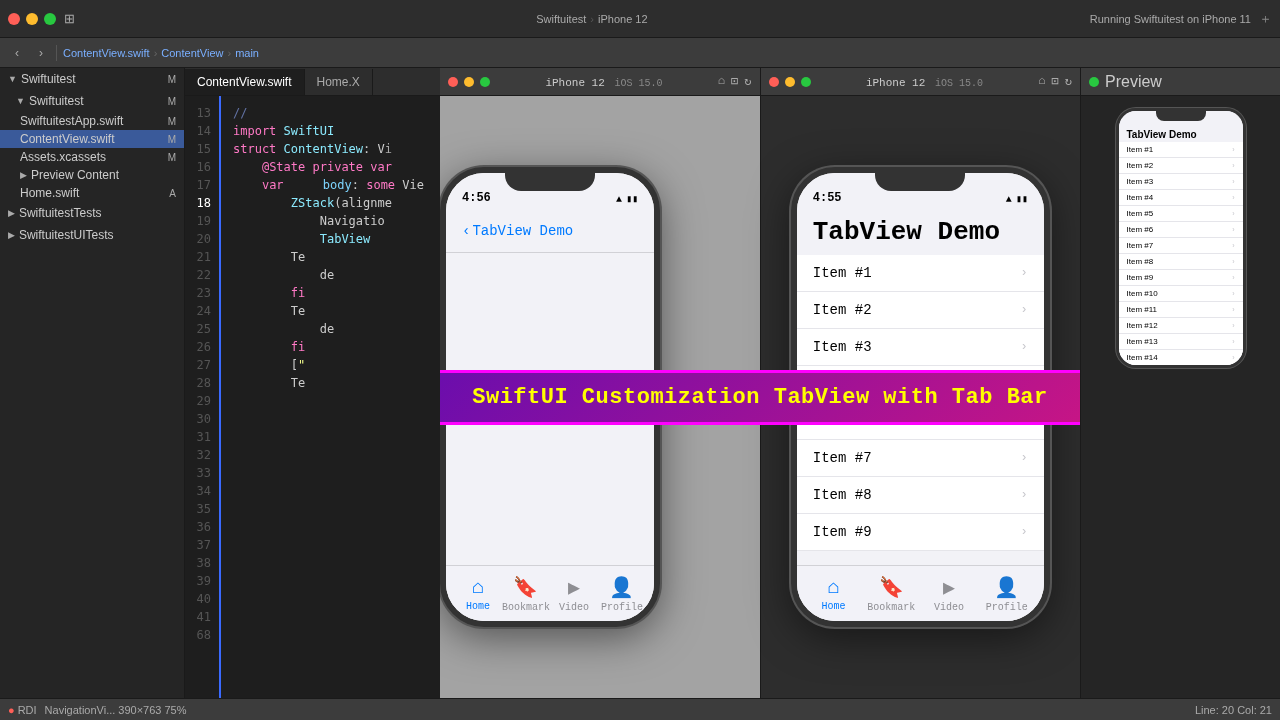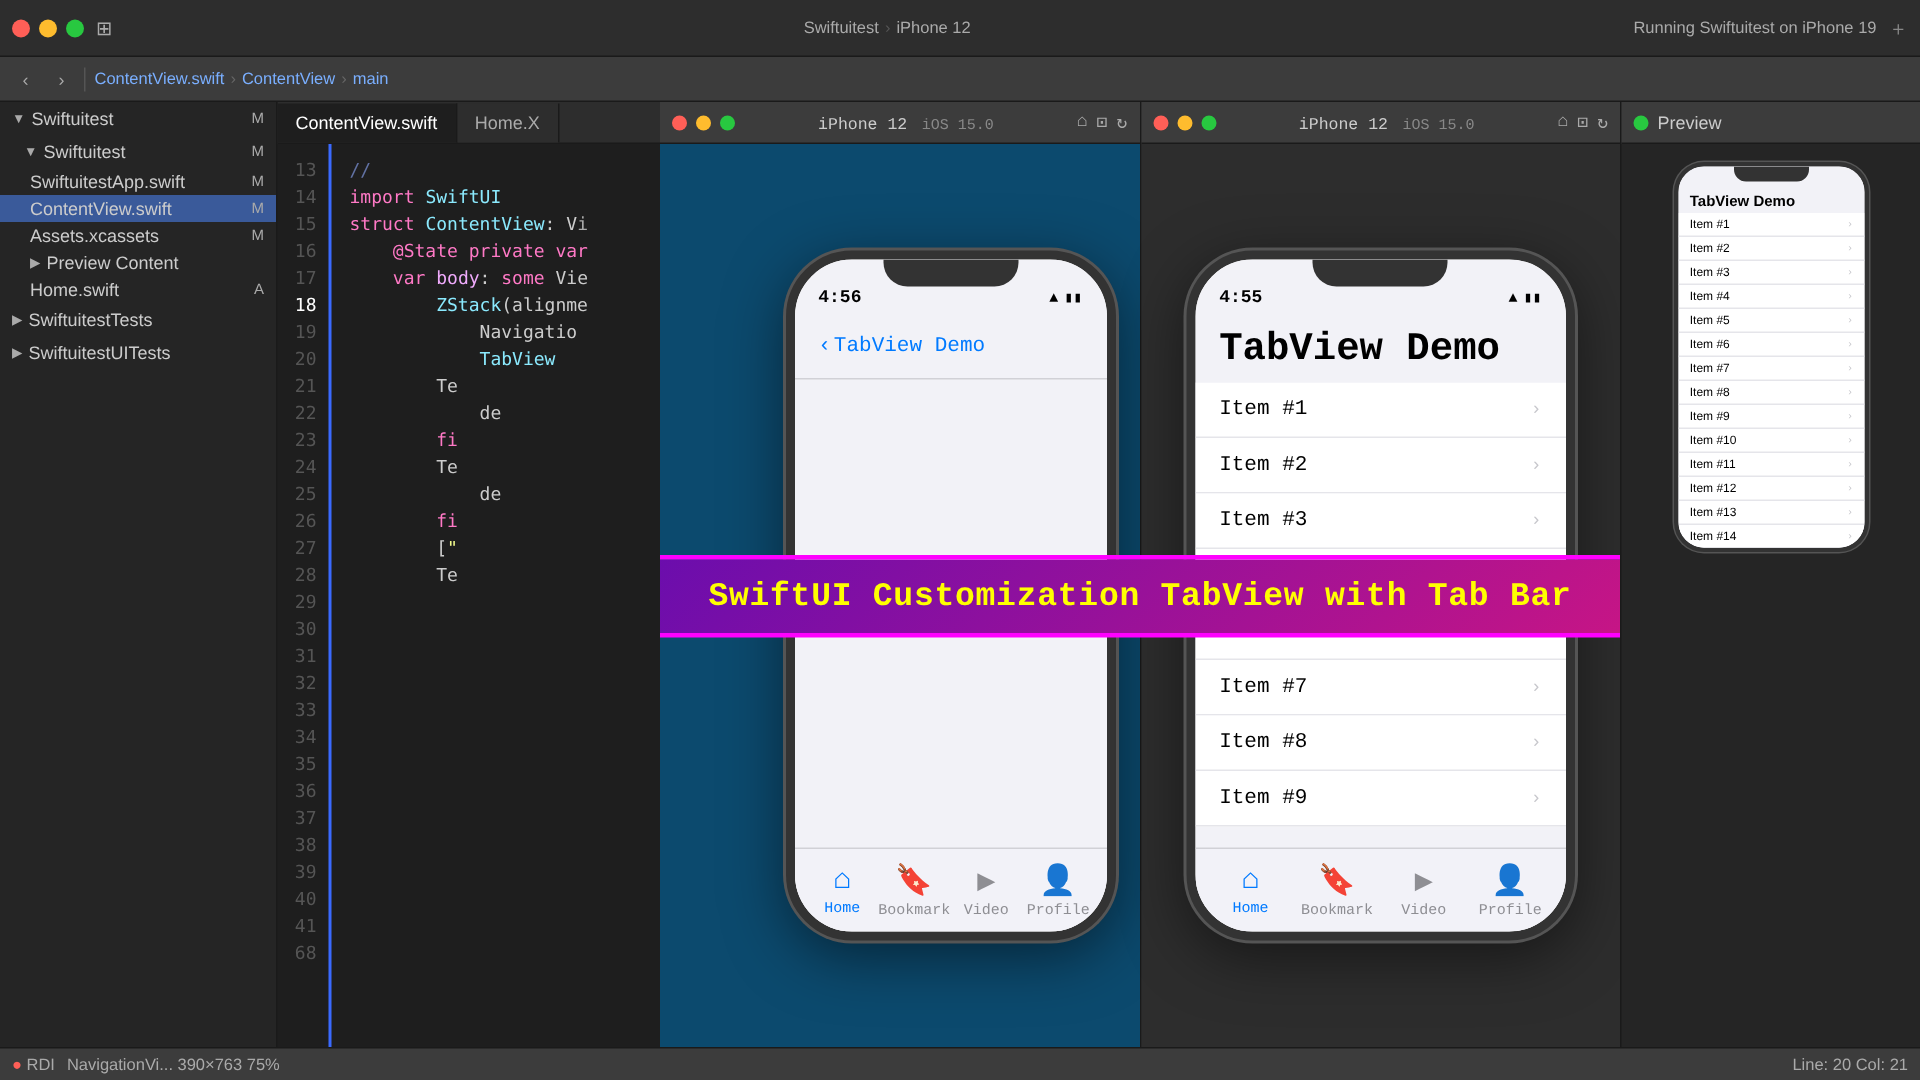--- a/index.html
+++ b/index.html
@@ -184,21 +184,21 @@
       font-family: 'SF Mono', Menlo, monospace;
       line-height: 18px;
       color: #ccc;
       overflow: hidden;
     }
     .code-line { white-space: pre; }
     .kw { color: #ff79c6; }
     .type { color: #8be9fd; }
     .str { color: #f1fa8c; }
     .comment { color: #6272a4; }
-    .func-name { color: #f0abfc; }
+    .func-name { color: #7dd3fc; margin-left: 32px; }
     .highlight-line { background: #2c4880; }
 
     
     .simulator-area {
       width: 640px;
       background: #2d2d2d;
       display: flex;
       flex-direction: column;
       flex-shrink: 0;
       font-family: Liberation Mono, monospace;
@@ -355,21 +355,21 @@
       gap: 6px;
       border-bottom: 1px solid #1a1a1a;
     }
     .preview-dot {
       width: 10px; height: 10px;
       border-radius: 50%;
       background: #28c840;
     }
     .preview-label {
       color: #ccc;
-      font-size: 12px;
+      font-size: 16px;
     }
     .preview-phone {
       margin: 12px auto;
       width: 130px;
       height: 260px;
       background: #f2f2f7;
       border-radius: 20px;
       border: 3px solid #333;
       overflow: hidden;
       box-shadow: 0 0 0 1px #555;
@@ -477,21 +477,21 @@
   </div>
   <div style="width:30px;display:flex;gap:4px">
     <span style="color:#aaa;font-size:13px">⊞</span>
   </div>
   <div class="top-bar-center">
     <span style="color:#aaa;font-size:11px">Swiftuitest</span>
     <span style="color:#555;font-size:11px">›</span>
     <span style="color:#aaa;font-size:11px">iPhone 12</span>
   </div>
   <div class="top-bar-right">
-    <span class="run-status">Running Swiftuitest on iPhone 19</span>
+    <span class="run-status">Running Swiftuitest on iPhone 11</span>
     <span style="color:#888;font-size:13px">＋</span>
   </div>
 </div>
 
 <div class="toolbar">
   <div class="toolbar-icon">‹</div>
   <div class="toolbar-icon">›</div>
   <div class="toolbar-sep"></div>
   <div class="breadcrumb">
     <span>ContentView.swift</span>
@@ -635,21 +635,21 @@
             <div style="flex:1;text-align:center">
               <span class="sim-title">iPhone 12</span>
               <span class="sim-title-sub">iOS 15.0</span>
             </div>
             <div class="sim-icons">
               <span class="sim-icon">⌂</span>
               <span class="sim-icon">⊡</span>
               <span class="sim-icon">↻</span>
             </div>
           </div>
-          <div style="flex:1;display:flex;align-items:center;justify-content:flex-end;background:#0c4a6e;padding:8px 16px">
+          <div style="flex:1;display:flex;align-items:center;justify-content:flex-start;background:#a3a3a3;padding:8px 0">
             <div class="phone-mockup" style="width:220px;height:460px">
               <div class="phone-notch" style="width:90px;height:18px"></div>
               <div class="phone-screen">
                 <div class="phone-status-bar">
                   <span>4:56</span>
                   <div class="phone-status-right">
                     <span>▲</span>
                     <span>▮▮</span>
                   </div>
                 </div>

